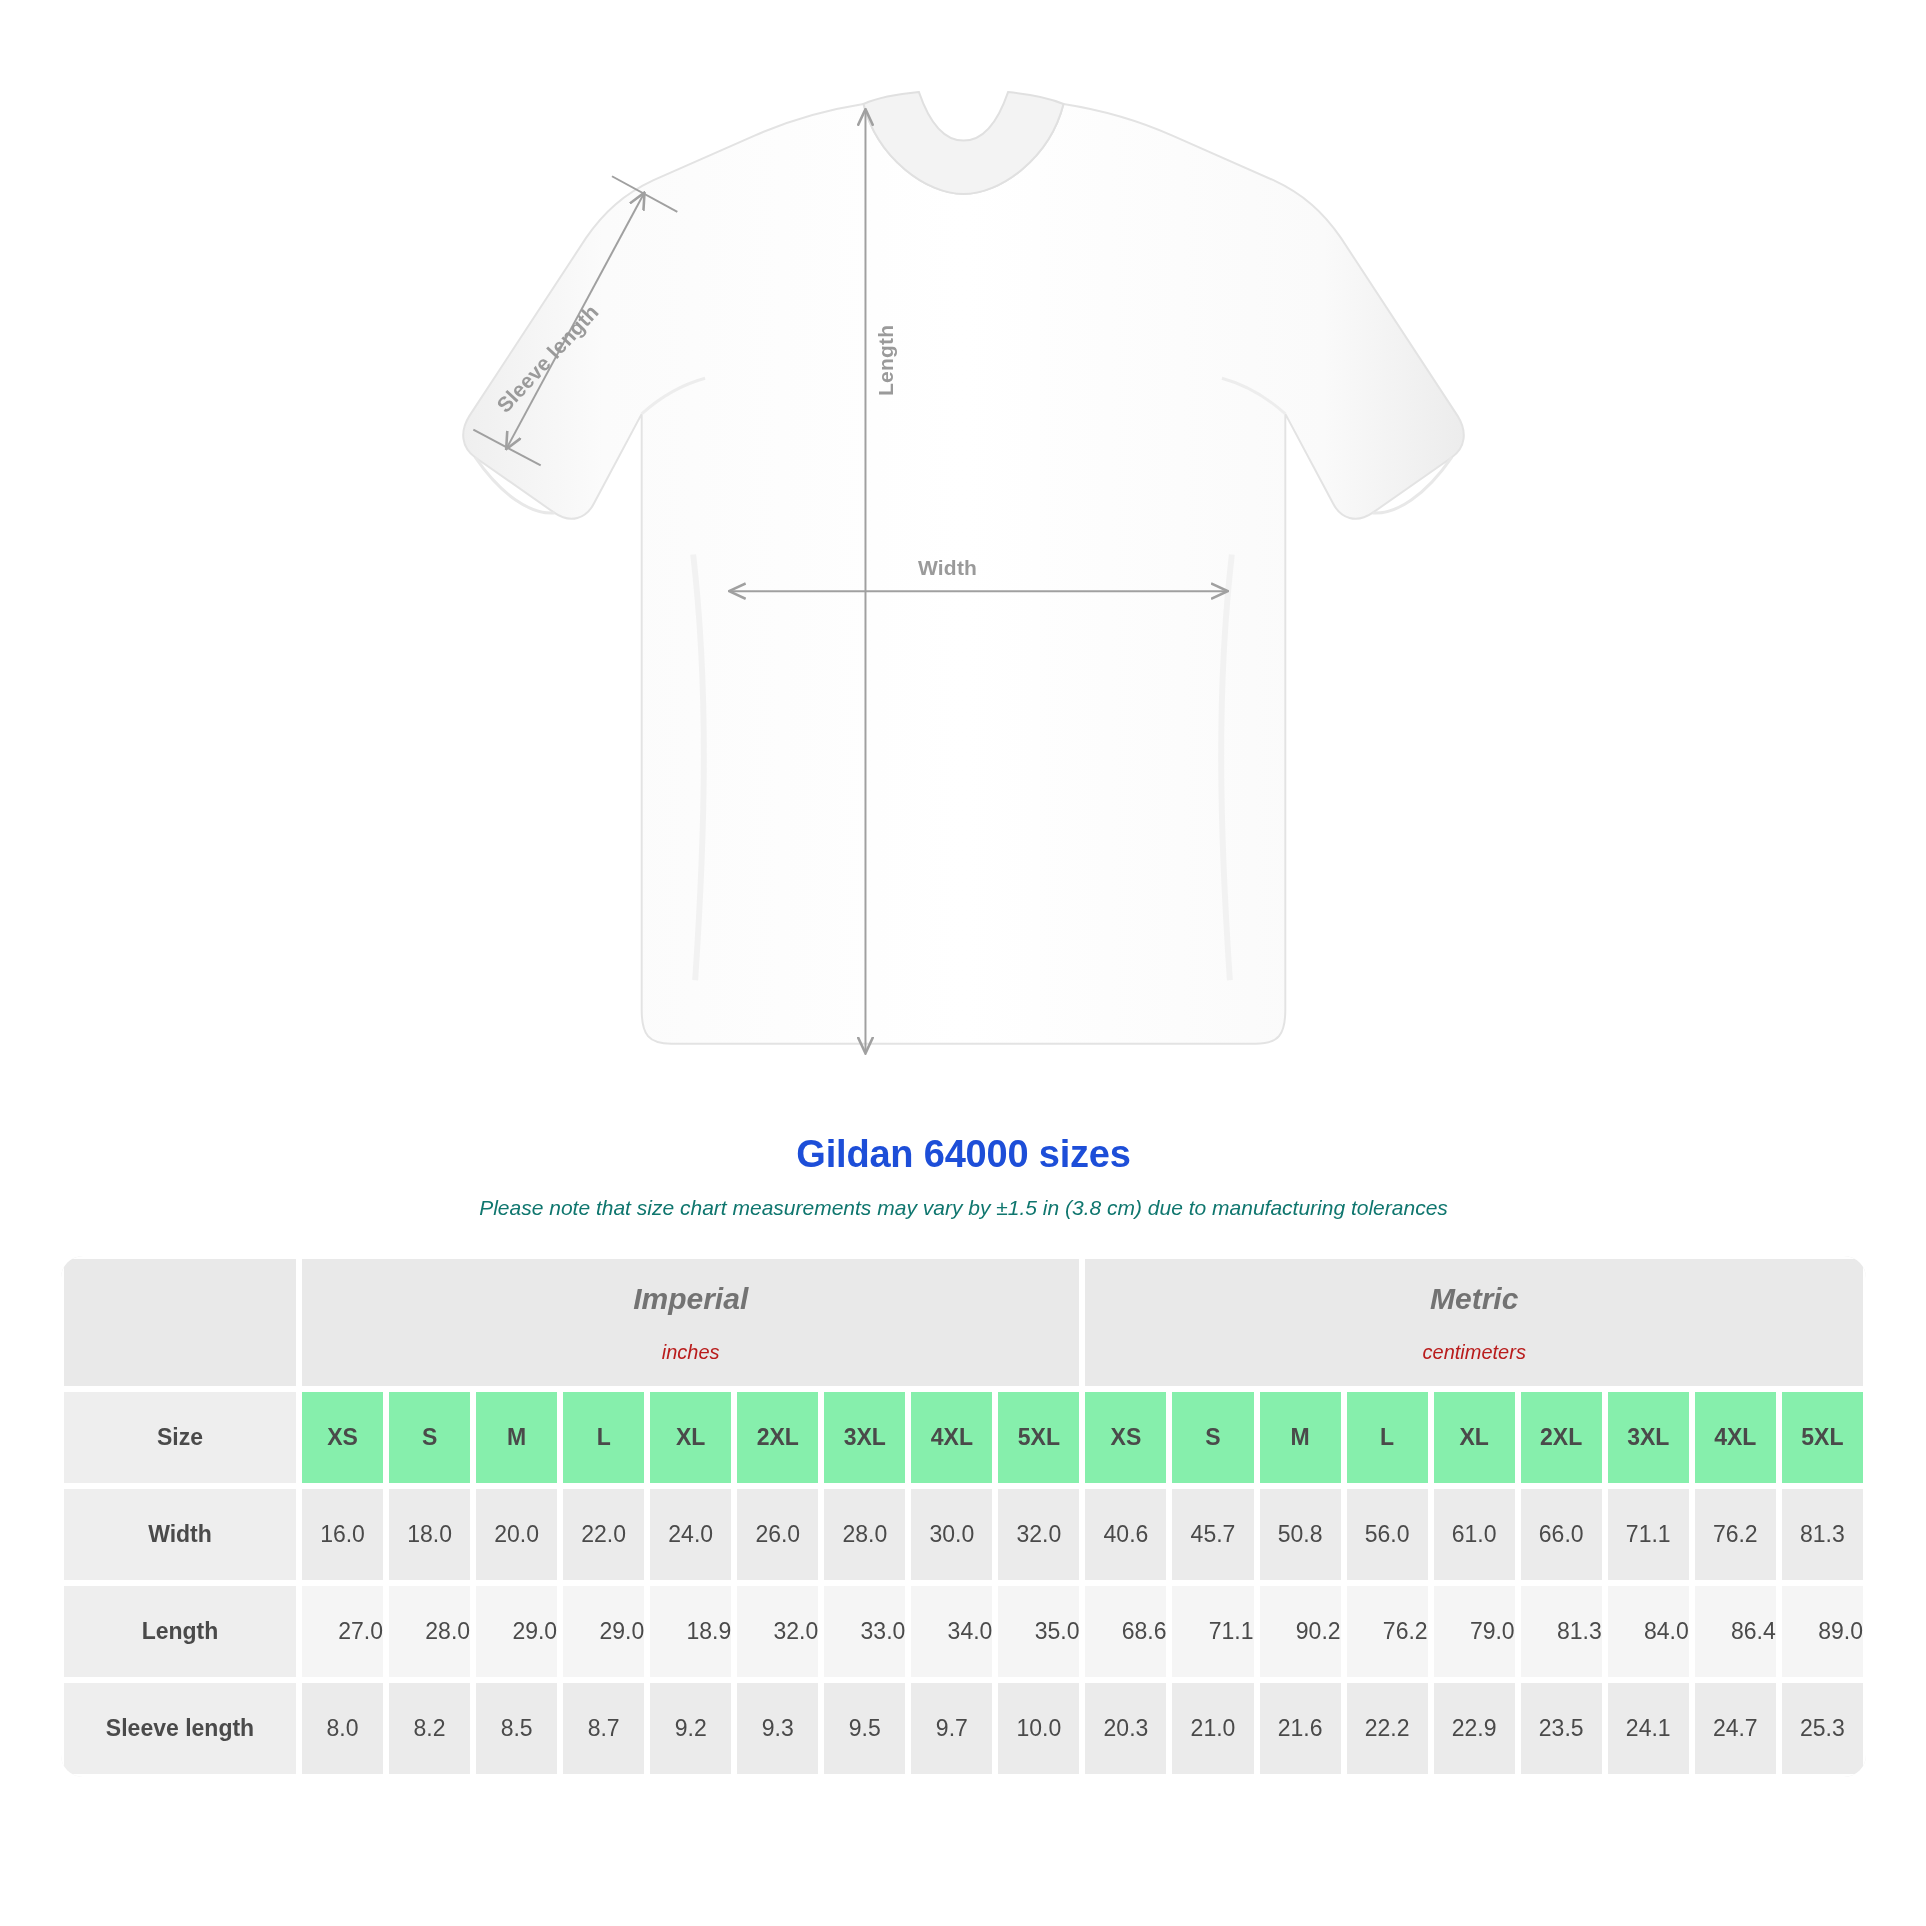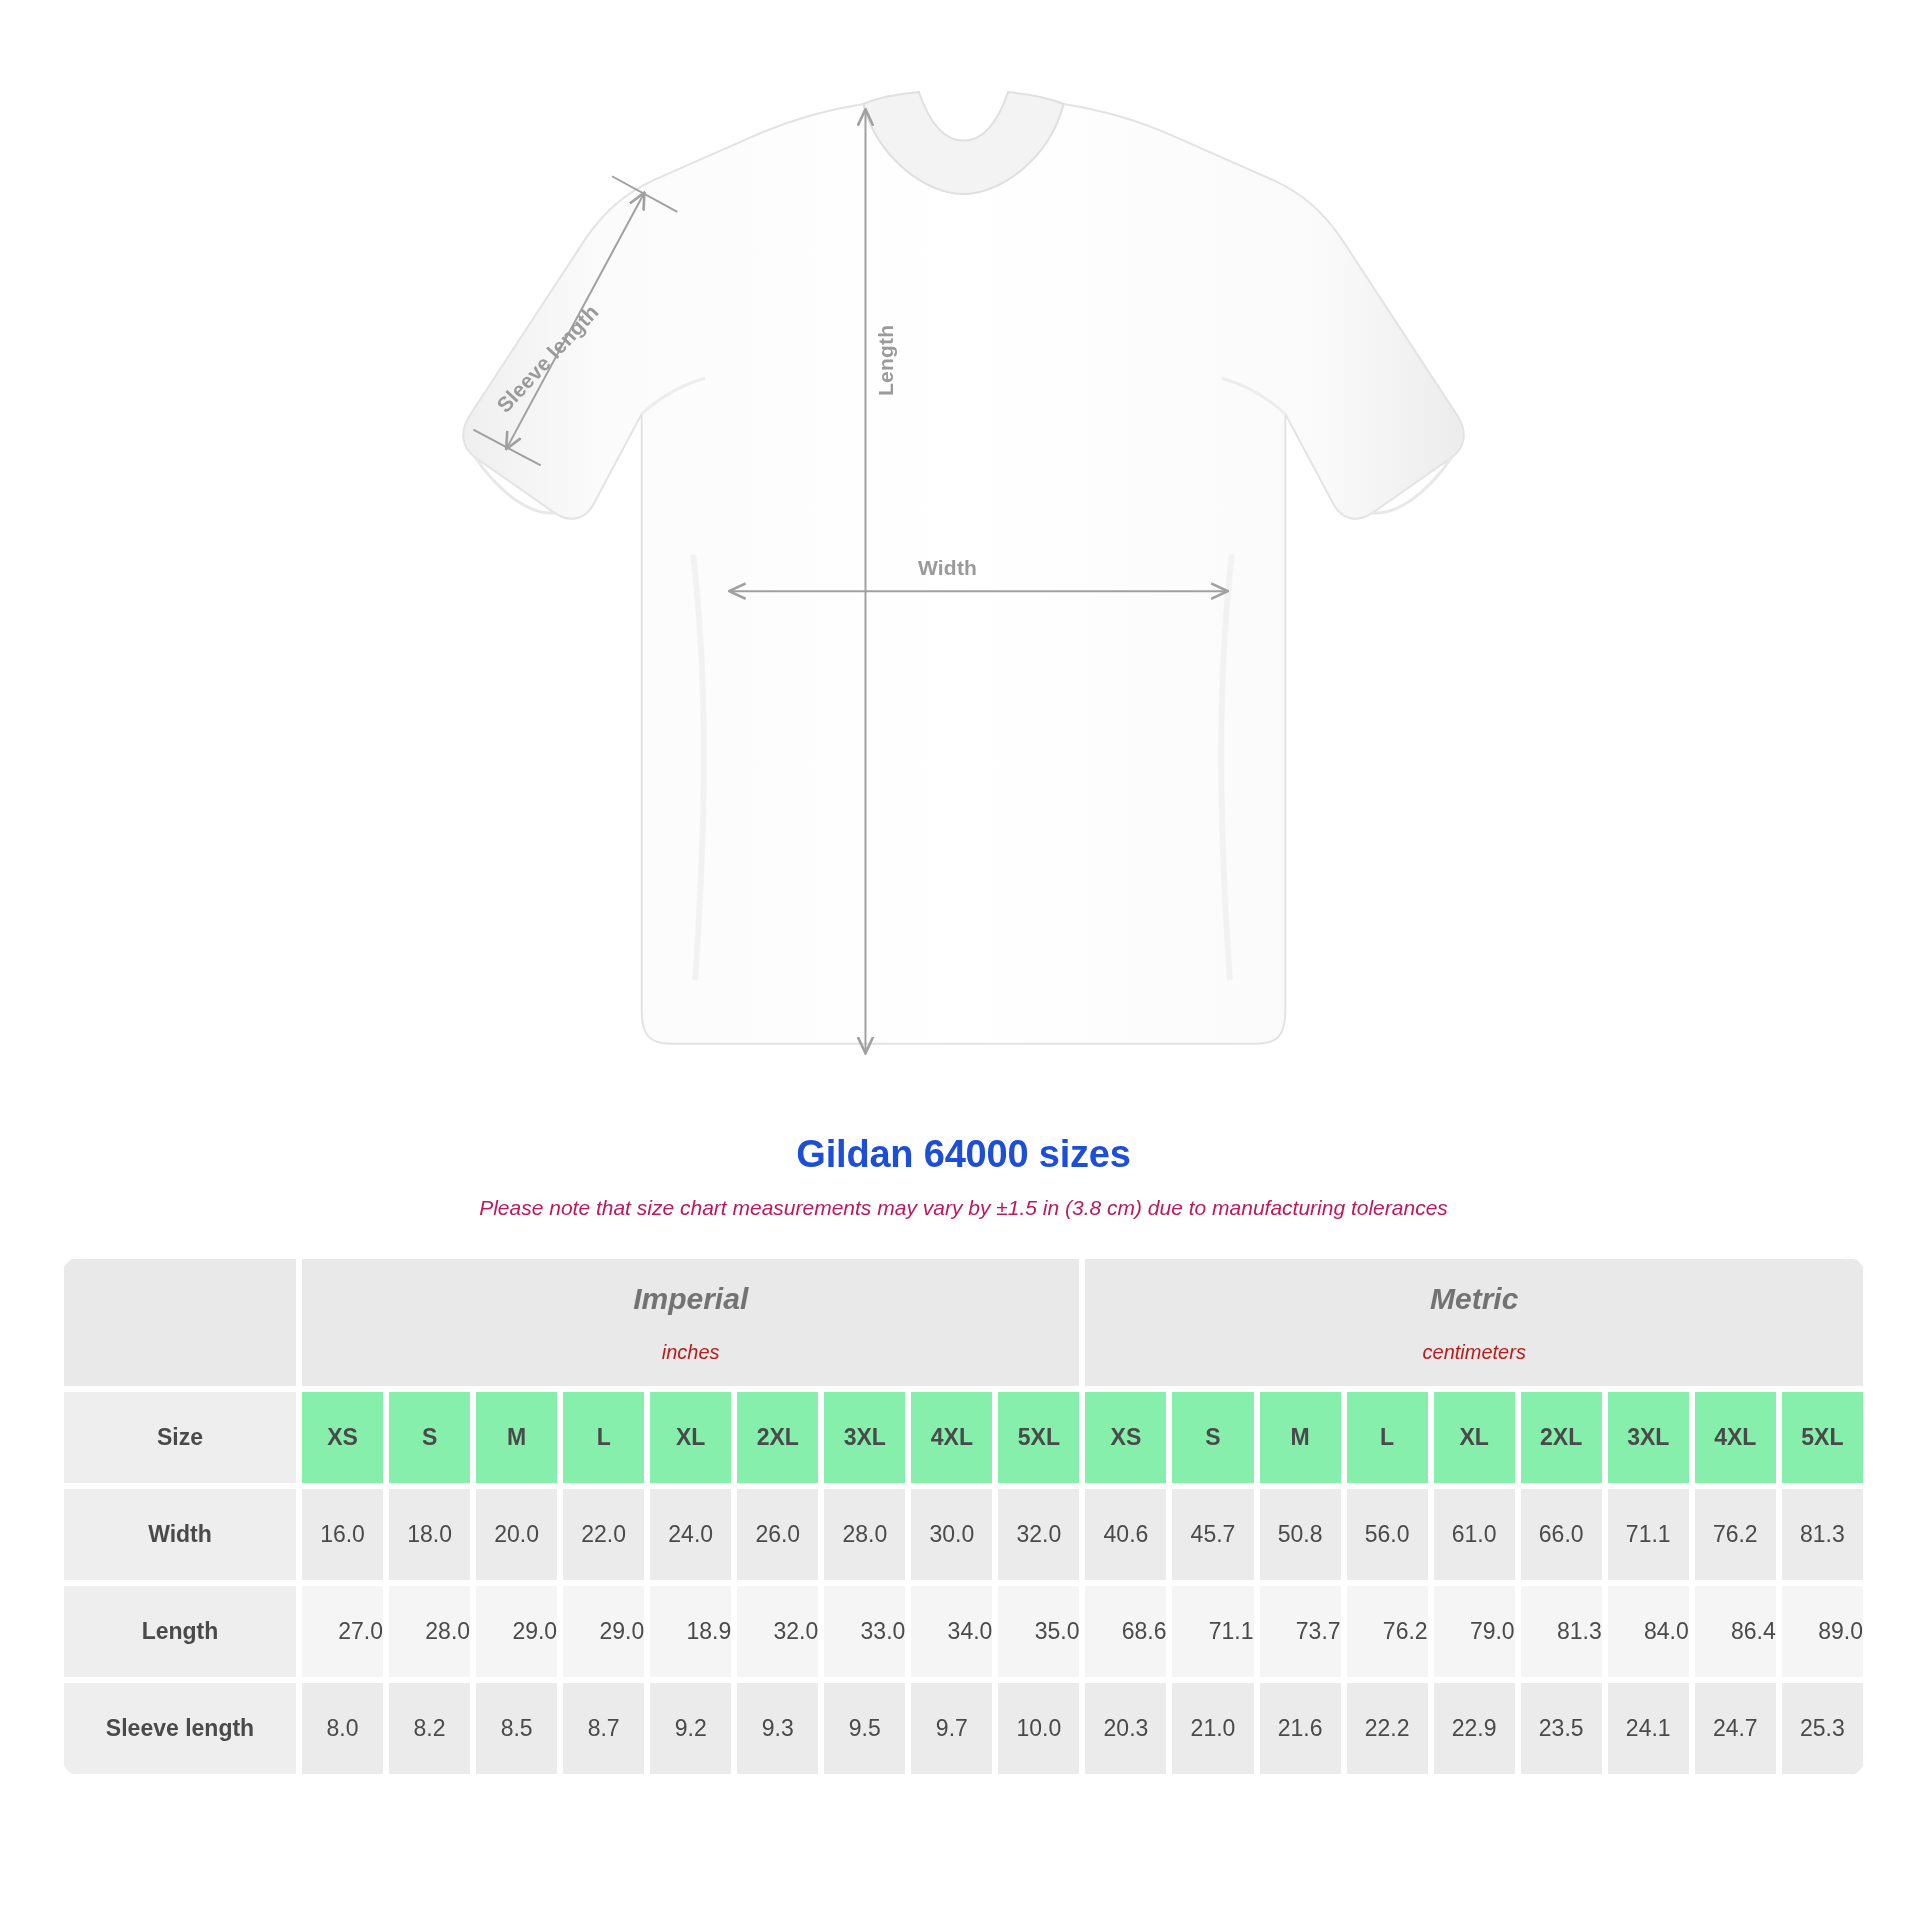--- a/index.html
+++ b/index.html
@@ -64,21 +64,21 @@
   }
   .chart-title {
     font-size: 38px;
     font-weight: bold;
     color: #1d4ed8;
     letter-spacing: -0.2px;
   }
   .chart-note {
     font-size: 21px;
     font-style: italic;
-    color: #be185d;
+    color: #0f766e;
     margin-top: 20px;
   }
 
   
   .table-wrap {
     margin: 36px 61px 0 61px;
     border-radius: 22px;
     overflow: hidden;
     background: #ffffff;
   }
@@ -302,21 +302,21 @@
           <td class="val">28.0</td>
           <td class="val">29.0</td>
           <td class="val">29.0</td>
           <td class="val">18.9</td>
           <td class="val">32.0</td>
           <td class="val">33.0</td>
           <td class="val">34.0</td>
           <td class="val">35.0</td>
           <td class="val">68.6</td>
           <td class="val">71.1</td>
-          <td class="val">73.7</td>
+          <td class="val">90.2</td>
           <td class="val">76.2</td>
           <td class="val">79.0</td>
           <td class="val">81.3</td>
           <td class="val">84.0</td>
           <td class="val">86.4</td>
           <td class="val">89.0</td>
         </tr>
         <tr class="band-a">
           <td class="row-head">Sleeve length</td>
           <td class="val">8.0</td>

